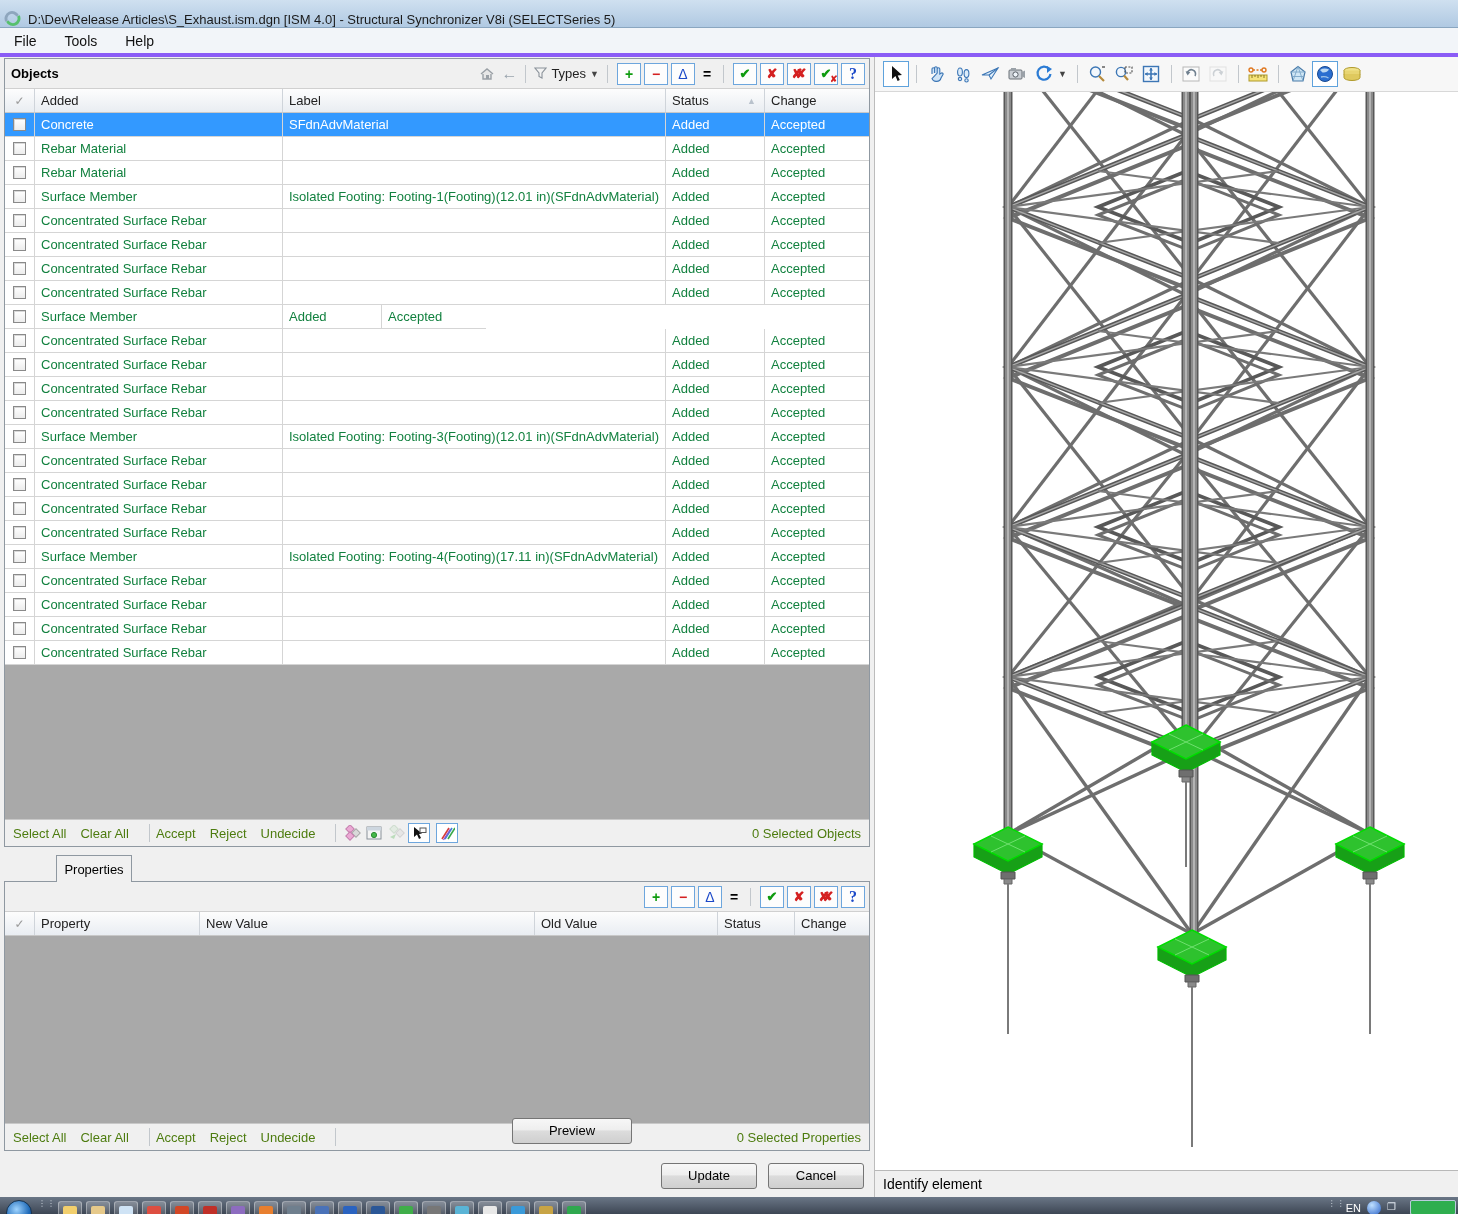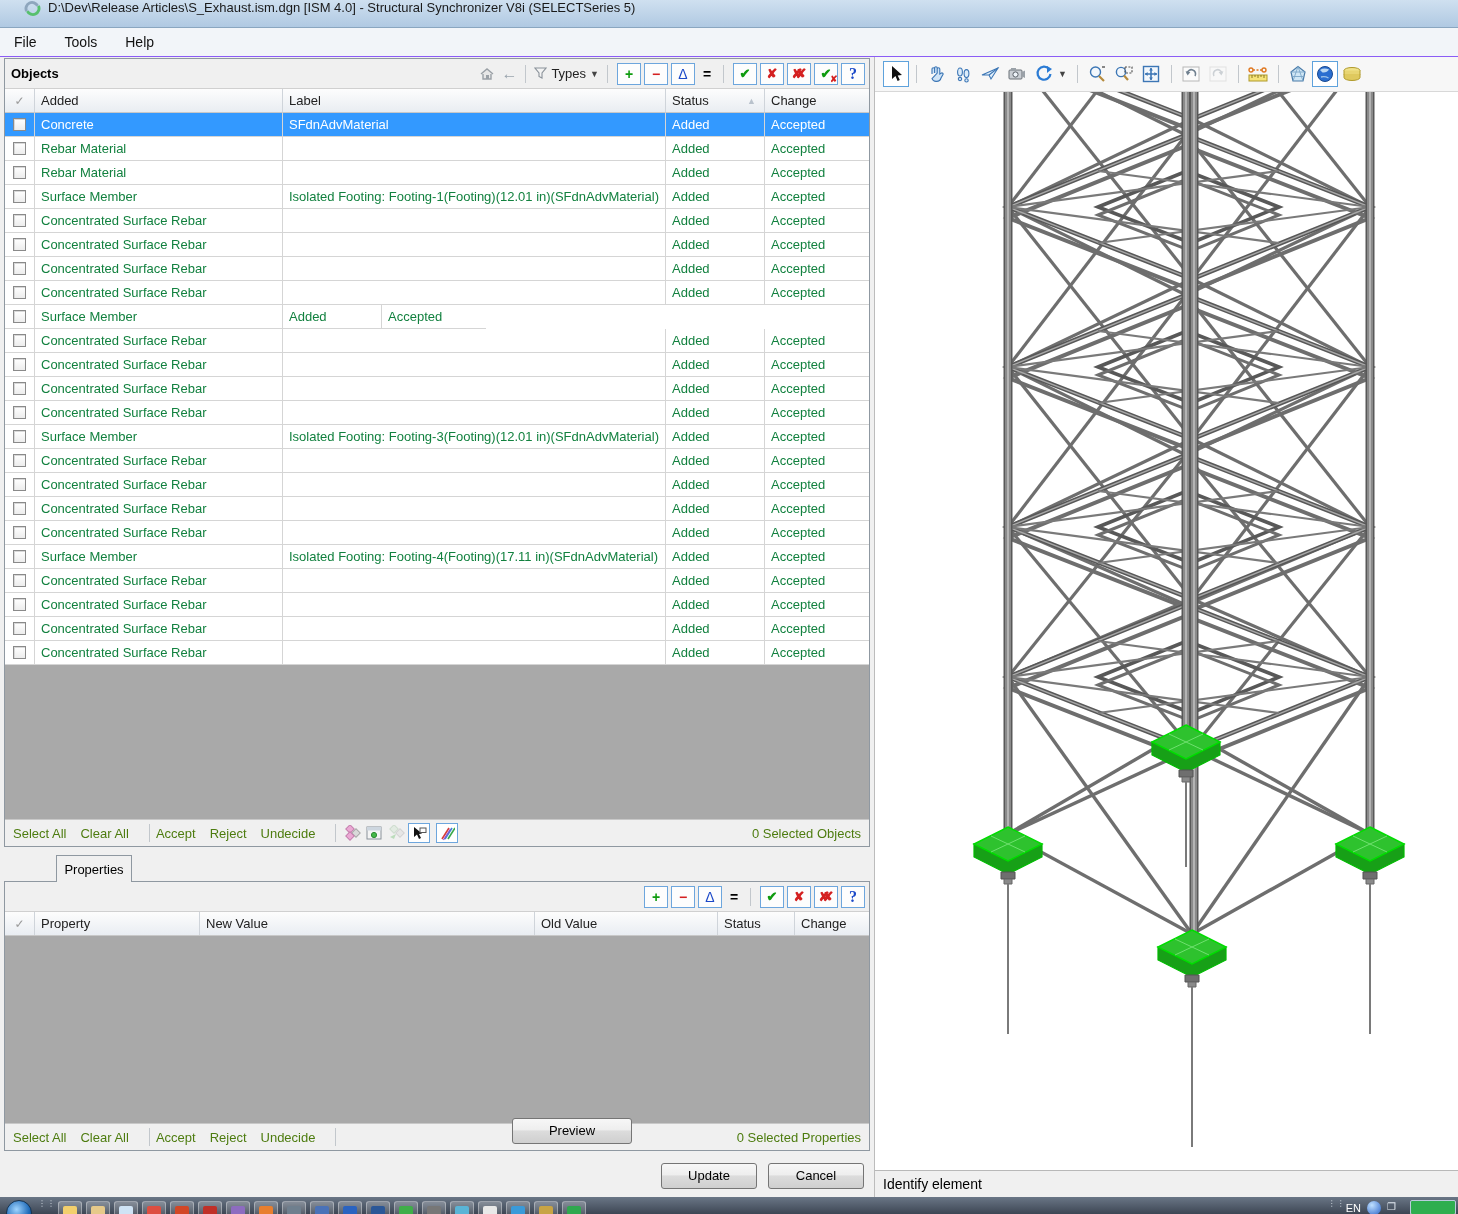--- a/index.html
+++ b/index.html
@@ -1,22 +1,22 @@
 <!DOCTYPE html>
 <html style="--selection: #3399ff; --row-green: #12813f; --steel: #6e6e6e; --footing-green: #2ec22e;"><head>
 <meta charset="utf-8">
 <style>
   * { margin:0; padding:0; box-sizing:border-box; }
   html,body { width:1458px; height:1214px; overflow:hidden; font-family:"Liberation Sans", sans-serif; background:#f0f0f0; }
   .titlebar { position:absolute; left:0; top:0; width:1458px; height:28px;
     background:linear-gradient(#cfe0f0,#b0c9e2); border-bottom:1px solid #8aa6c0;
-    display:flex; align-items:flex-start; padding-left:24px; font-size:13px; color:#1a1a1a; }
+    display:flex; align-items:flex-end; padding-left:4px; font-size:13px; color:#1a1a1a; }
   .titlebar .app-icon { width:17px; height:17px; margin-right:7px; }
   .menubar { position:absolute; left:0; top:28px; width:1458px; height:29px; background:#f2f5f9;
-    border-bottom:1px solid #8b5cf6; display:flex; align-items:center; font-size:14px; color:#111; }
+    border-bottom:4px solid #8b5cf6; display:flex; align-items:center; font-size:14px; color:#111; }
   .menubar span { padding:4px 14px; cursor:default; }
 
   
   .panel { position:absolute; border:1px solid #8f98a1; background:#fff; }
   .objects-panel { left:4px; top:58px; width:866px; height:789px; display:flex; flex-direction:column; }
   .ptoolbar { height:30px; background:#f0f0f0; border-bottom:1px solid #d0d0d0;
     display:flex; align-items:center; padding:0 4px 0 6px; }
   .ptoolbar .title { font-weight:bold; font-size:13px; color:#000; margin-right:auto; }
   .tool-ic { display:inline-flex; align-items:center; justify-content:center; height:22px; min-width:20px;
     margin-left:2px; font-size:14px; }

